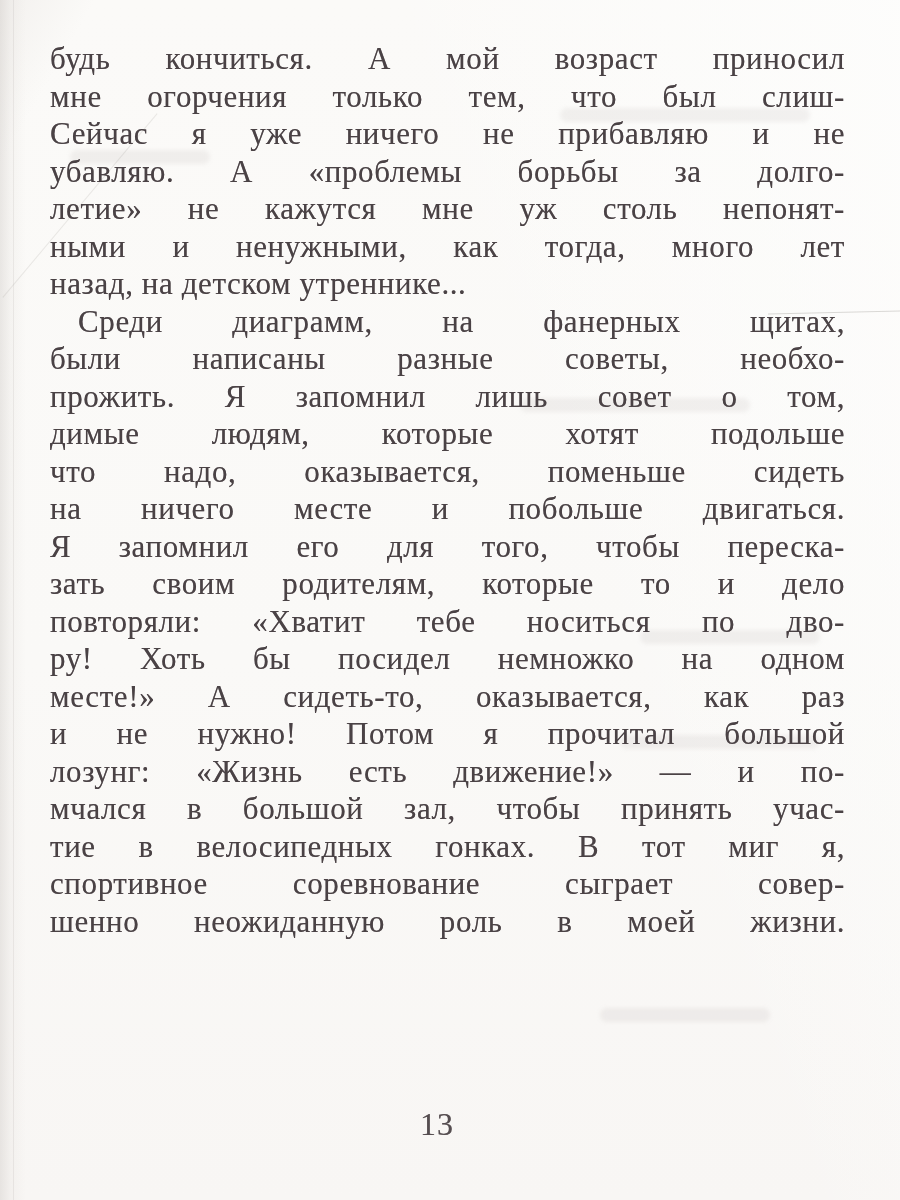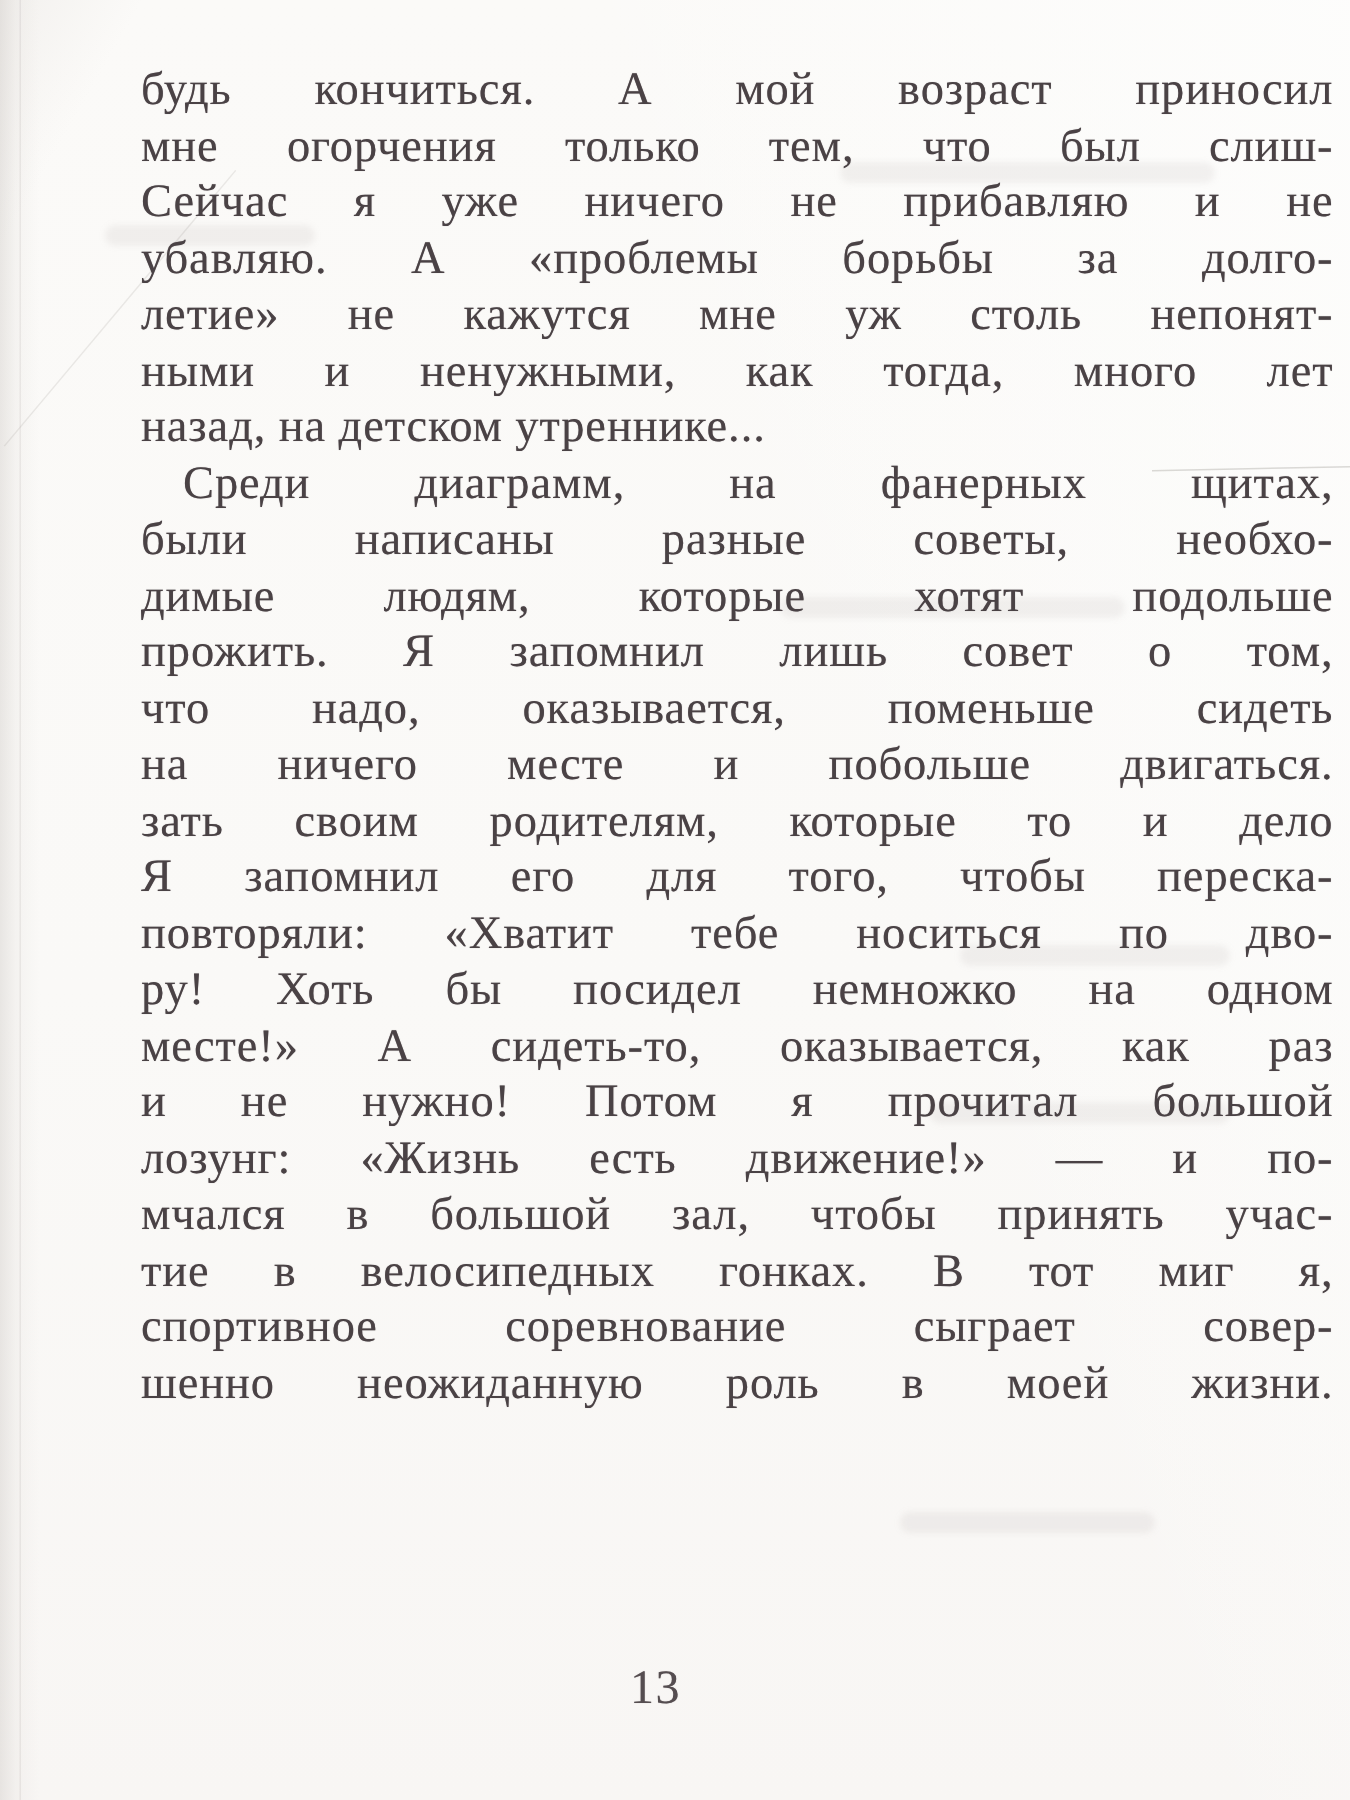--- a/index.html
+++ b/index.html
@@ -61,21 +61,20 @@
   .g3 { left: 520px; top: 398px; width: 230px; }
   .g4 { left: 640px; top: 630px; width: 180px; }
   .g5 { left: 620px; top: 735px; width: 200px; }
   .g6 { left: 600px; top: 1008px; width: 170px; }
 
   .text-block {
     position: absolute;
     left: 50px;
     top: 40px;
     width: 795px;
-    margin-left: 44px;
   }
   .line {
     font-size: 31px;
     line-height: 37.5px;
     letter-spacing: 0.6px;
     text-align: justify;
     text-align-last: justify;
     white-space: normal;
     text-shadow: 0 0 0.5px rgba(74,66,69,0.55);
   }
@@ -116,26 +115,26 @@
   <div class="text-block">
       <div class="line">будь кончиться. А мой возраст приносил</div>
       <div class="line">мне огорчения только тем, что был слиш-</div>
       <div class="line">Сейчас я уже ничего не прибавляю и не</div>
       <div class="line">убавляю. А «проблемы борьбы за долго-</div>
       <div class="line">летие» не кажутся мне уж столь непонят-</div>
       <div class="line">ными и ненужными, как тогда, много лет</div>
       <div class="line para-end">назад, на детском утреннике...</div>
       <div class="line indent">Среди диаграмм, на фанерных щитах,</div>
       <div class="line">были написаны разные советы, необхо-</div>
+      <div class="line">прожить. Я запомнил лишь совет о том,</div>
       <div class="line">димые людям, которые хотят подольше</div>
-      <div class="line">прожить. Я запомнил лишь совет о том,</div>
       <div class="line">что надо, оказывается, поменьше сидеть</div>
       <div class="line">на ничего месте и побольше двигаться.</div>
+      <div class="line">Я запомнил его для того, чтобы переска-</div>
       <div class="line">зать своим родителям, которые то и дело</div>
-      <div class="line">Я запомнил его для того, чтобы переска-</div>
       <div class="line">повторяли: «Хватит тебе носиться по дво-</div>
       <div class="line">ру! Хоть бы посидел немножко на одном</div>
       <div class="line">месте!» А сидеть-то, оказывается, как раз</div>
       <div class="line">и не нужно! Потом я прочитал большой</div>
       <div class="line">лозунг: «Жизнь есть движение!» — и по-</div>
       <div class="line">мчался в большой зал, чтобы принять учас-</div>
       <div class="line">тие в велосипедных гонках. В тот миг я,</div>
       <div class="line">спортивное соревнование сыграет совер-</div>
       <div class="line">шенно неожиданную роль в моей жизни.</div>
     </div>

